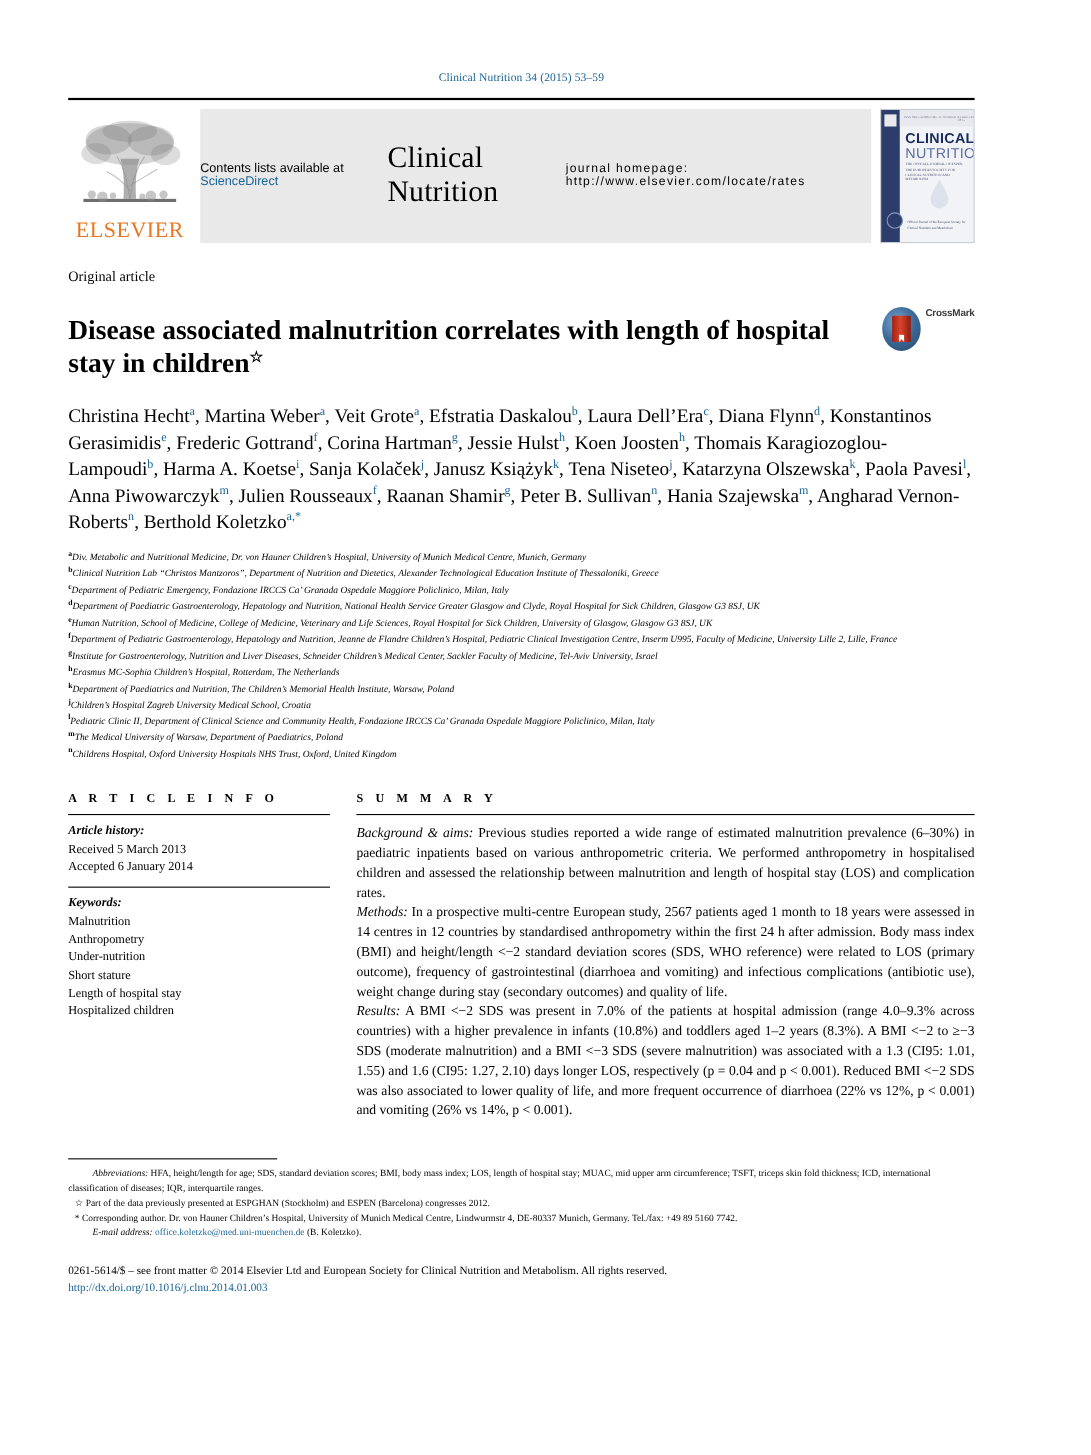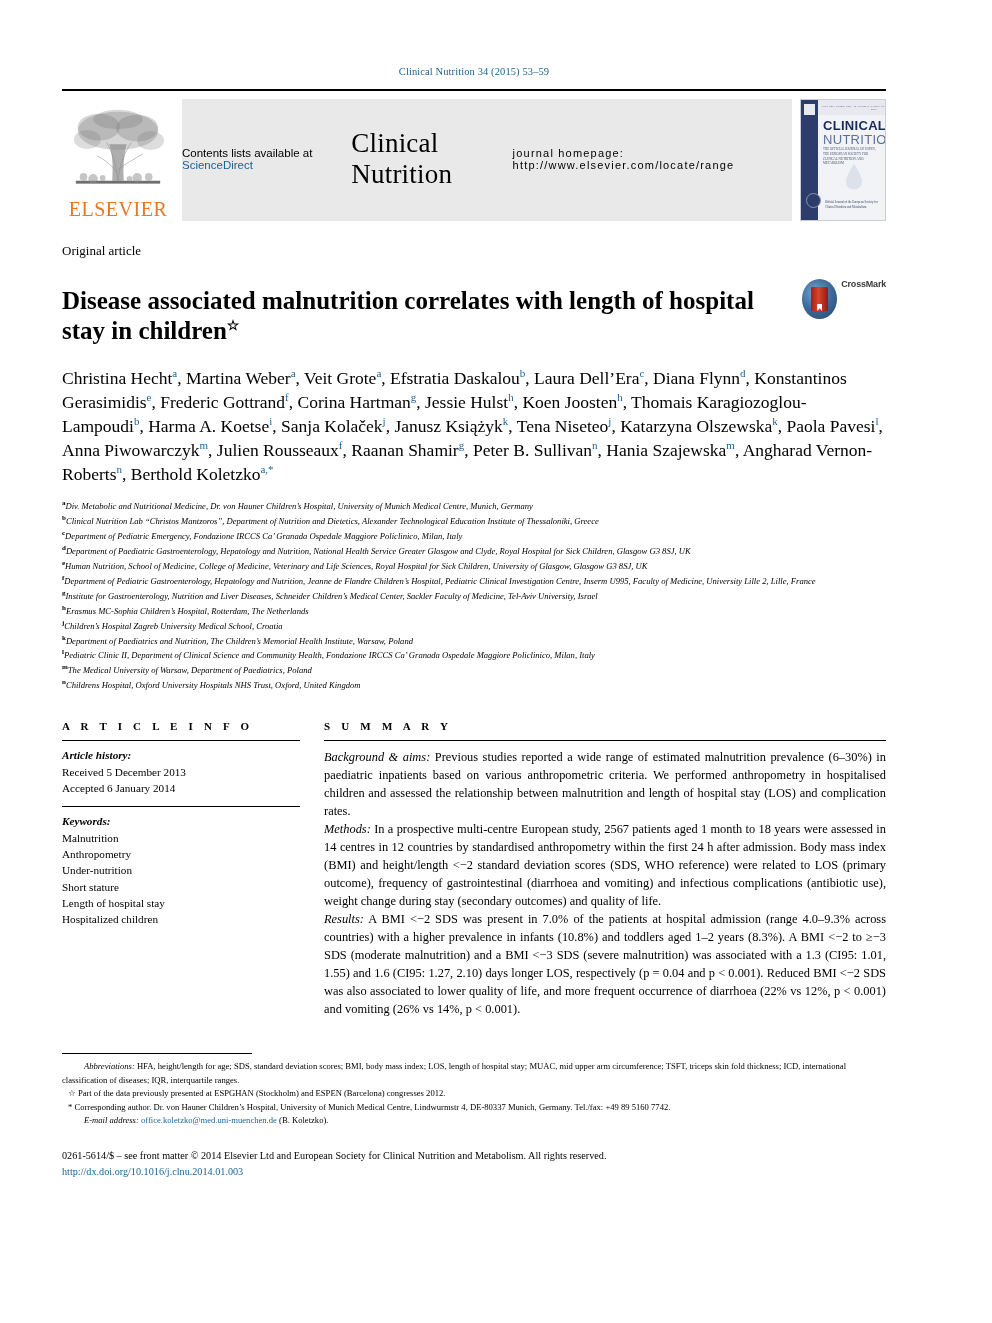--- a/index.html
+++ b/index.html
@@ -155,21 +155,21 @@
           </g>
         </svg>
         <div class="elsevier-word">ELSEVIER</div>
       </div>
 
       <div class="masthead-center">
         <div class="contents-line">
           <span>Contents lists available at </span><span class="sd">ScienceDirect</span>
         </div>
         <div class="journal-name">Clinical Nutrition</div>
-        <div class="homepage-line">journal homepage: http://www.elsevier.com/locate/range</div>
+        <div class="homepage-line">journal homepage: http://www.elsevier.com/locate/rates</div>
       </div>
 
       <div class="cover">
         <div class="cover-leftbar"></div>
         <div class="cover-elsbox"></div>
         <div class="cover-topstrip">
           <span class="tt" style="left:4px">ISSN 0261-5614</span>
           <span class="tt" style="left:22px">VOLUME 34</span>
           <span class="tt" style="left:39px">NUMBER 1</span>
           <span class="tt" style="left:53px">FEBRUARY 2015</span>
@@ -205,35 +205,35 @@
 
     <div class="affils" id="affils">
         <p class="affil"><sup>a</sup><span>Div. Metabolic and Nutritional Medicine, Dr. von Hauner Children’s Hospital, University of Munich Medical Centre, Munich, Germany</span></p>
         <p class="affil"><sup>b</sup><span>Clinical Nutrition Lab “Christos Mantzoros”, Department of Nutrition and Dietetics, Alexander Technological Education Institute of Thessaloniki, Greece</span></p>
         <p class="affil"><sup>c</sup><span>Department of Pediatric Emergency, Fondazione IRCCS Ca’ Granada Ospedale Maggiore Policlinico, Milan, Italy</span></p>
         <p class="affil"><sup>d</sup><span>Department of Paediatric Gastroenterology, Hepatology and Nutrition, National Health Service Greater Glasgow and Clyde, Royal Hospital for Sick Children, Glasgow G3 8SJ, UK</span></p>
         <p class="affil"><sup>e</sup><span>Human Nutrition, School of Medicine, College of Medicine, Veterinary and Life Sciences, Royal Hospital for Sick Children, University of Glasgow, Glasgow G3 8SJ, UK</span></p>
         <p class="affil"><sup>f</sup><span>Department of Pediatric Gastroenterology, Hepatology and Nutrition, Jeanne de Flandre Children’s Hospital, Pediatric Clinical Investigation Centre, Inserm U995, Faculty of Medicine, University Lille 2, Lille, France</span></p>
         <p class="affil"><sup>g</sup><span>Institute for Gastroenterology, Nutrition and Liver Diseases, Schneider Children’s Medical Center, Sackler Faculty of Medicine, Tel-Aviv University, Israel</span></p>
         <p class="affil"><sup>h</sup><span>Erasmus MC-Sophia Children’s Hospital, Rotterdam, The Netherlands</span></p>
+        <p class="affil"><sup>k</sup><span>Department of Paediatrics and Nutrition, The Children’s Memorial Health Institute, Warsaw, Poland</span></p>
         <p class="affil"><sup>j</sup><span>Children’s Hospital Zagreb University Medical School, Croatia</span></p>
-        <p class="affil"><sup>k</sup><span>Department of Paediatrics and Nutrition, The Children’s Memorial Health Institute, Warsaw, Poland</span></p>
         <p class="affil"><sup>l</sup><span>Pediatric Clinic II, Department of Clinical Science and Community Health, Fondazione IRCCS Ca’ Granada Ospedale Maggiore Policlinico, Milan, Italy</span></p>
         <p class="affil"><sup>m</sup><span>The Medical University of Warsaw, Department of Paediatrics, Poland</span></p>
         <p class="affil"><sup>n</sup><span>Childrens Hospital, Oxford University Hospitals NHS Trust, Oxford, United Kingdom</span></p>
       </div>
 
     <div class="lower">
 
       <div class="col-info">
         <div class="sect-head">A R T I C L E  I N F O</div>
         <div class="rule-thick"></div>
         <div class="info-block">
           <div class="lbl">Article history:</div>
-          <div>Received 5 December 2013</div>
+          <div>Received 5 March 2013</div>
           <div>Accepted 6 January 2014</div>
         </div>
         <div class="rule-thin"></div>
         <div class="kw-block">
           <div class="lbl">Keywords:</div>
           <div>Malnutrition</div>
           <div>Anthropometry</div>
           <div>Under-nutrition</div>
           <div>Short stature</div>
           <div>Length of hospital stay</div>

